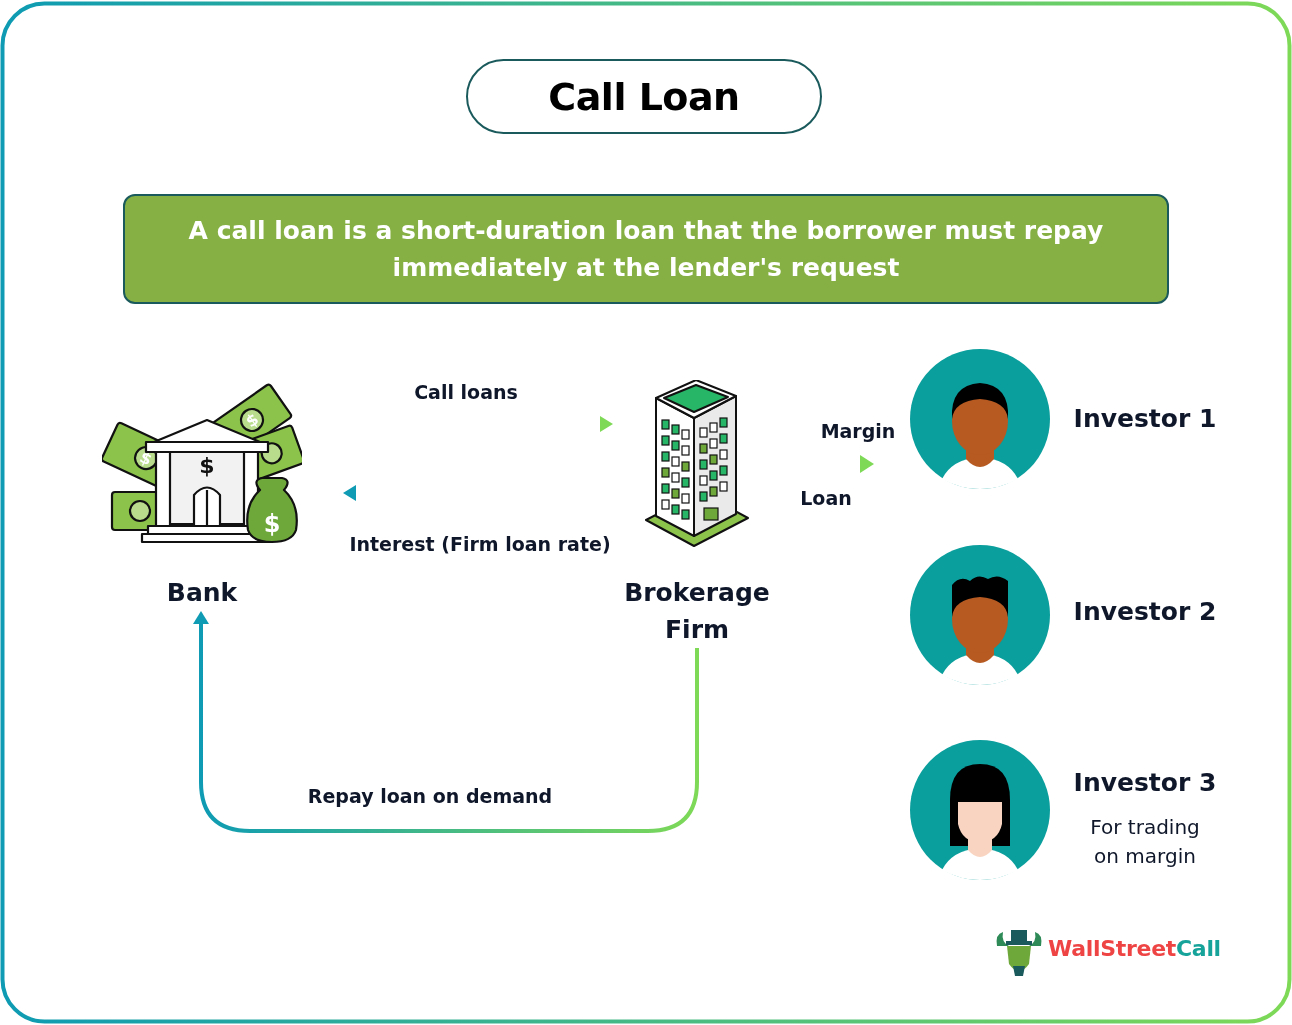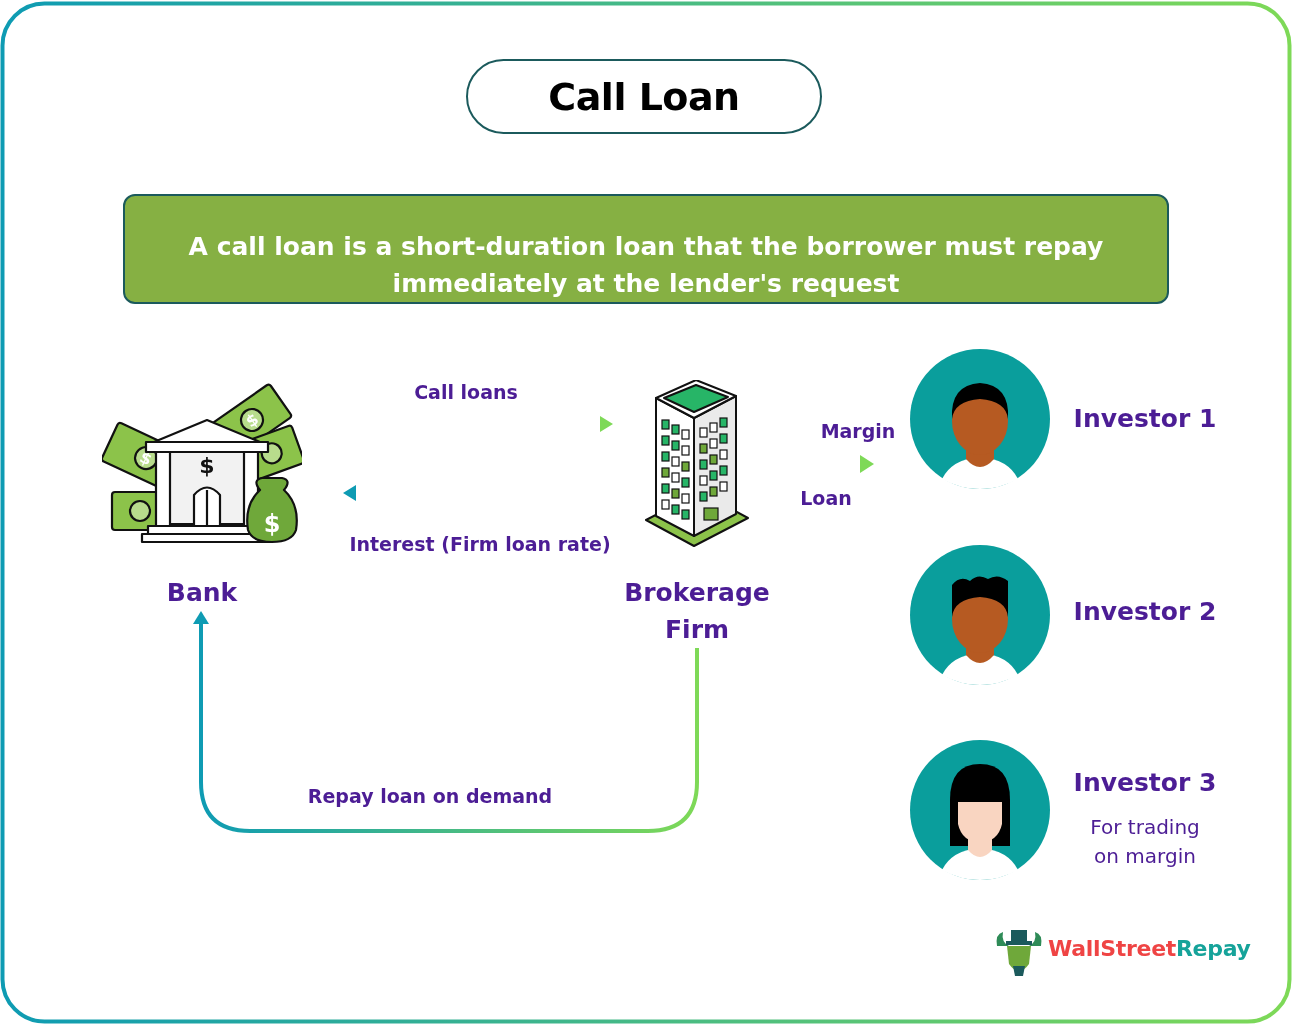--- a/index.html
+++ b/index.html
@@ -5,23 +5,23 @@
   html, body { margin: 0; padding: 0; background: #ffffff; }
   body { width: 1292px; height: 1025px; position: relative; overflow: hidden;
          font-family: "DejaVu Sans", sans-serif; color: #111; }
   .frame { position: absolute; left: 0; top: 0; width: 1292px; height: 1025px; }
   .title-pill { position: absolute; left: 466px; top: 59px; width: 356px; height: 75px;
     border: 2px solid #1b5a5c; border-radius: 44px; box-sizing: border-box;
     display: flex; align-items: center; justify-content: center; background: #fff; }
   .title-pill span { font-family: "DejaVu Sans", sans-serif; font-weight: bold; font-size: 38px; letter-spacing: -0.5px; color: #000; }
   .definition { position: absolute; left: 123px; top: 194px; width: 1046px; height: 110px;
     background: #86b043; border: 2px solid #1b5a5c; border-radius: 12px; box-sizing: border-box;
-    display: flex; align-items: flex-end; justify-content: center; text-align: center; }
+    display: flex; align-items: center; justify-content: center; text-align: center; }
   .definition span { color: #ffffff; font-weight: bold; font-size: 25px; line-height: 37px; width: 920px; }
-  .lbl { position: absolute; font-weight: bold; color: #4c1d95; white-space: nowrap; }
+  .lbl { position: absolute; font-weight: bold; color: #0f172a; white-space: nowrap; }
   .lbl.sm { font-size: 19px; font-weight: bold; }
   .lbl.lg { font-size: 25px; }
   .center { transform: translateX(-50%); text-align: center; }
   .avatar { position: absolute; width: 140px; height: 140px; }
   .icon { position: absolute; }
   .logo-text { position: absolute; left: 1048px; top: 936px; font-size: 22px; font-weight: bold; white-space: nowrap; letter-spacing: -0.3px; }
   .logo-text .a { color: #ef4444; }
   .logo-text .b { color: #16a39a; }
 </style>
 </head>
@@ -194,13 +194,13 @@
 <div class="lbl center" style="left:1145px;top:844px;font-size:20px;font-weight:normal">on margin</div>
 
 <svg class="icon" style="left:993px;top:928px" width="52" height="52" viewBox="0 0 52 52">
   <path d="M4,18 Q2,6 10,4 Q8,14 16,18 Z" fill="#2e8b57"></path>
   <path d="M48,18 Q50,6 42,4 Q44,14 36,18 Z" fill="#2e8b57"></path>
   <rect x="18" y="2" width="16" height="12" fill="#1b5a5c"></rect>
   <rect x="13" y="13" width="26" height="4" fill="#1b5a5c"></rect>
   <path d="M14,18 L38,18 L36,36 Q26,50 16,36 Z" fill="#6fa83a"></path>
   <path d="M20,38 L32,38 L30,48 L22,48 Z" fill="#1b5a5c"></path>
 </svg>
-<div class="logo-text"><span class="a">WallStreet</span><span class="b">Repay</span></div>
+<div class="logo-text"><span class="a">WallStreet</span><span class="b">Call</span></div>
 
 </body></html>

